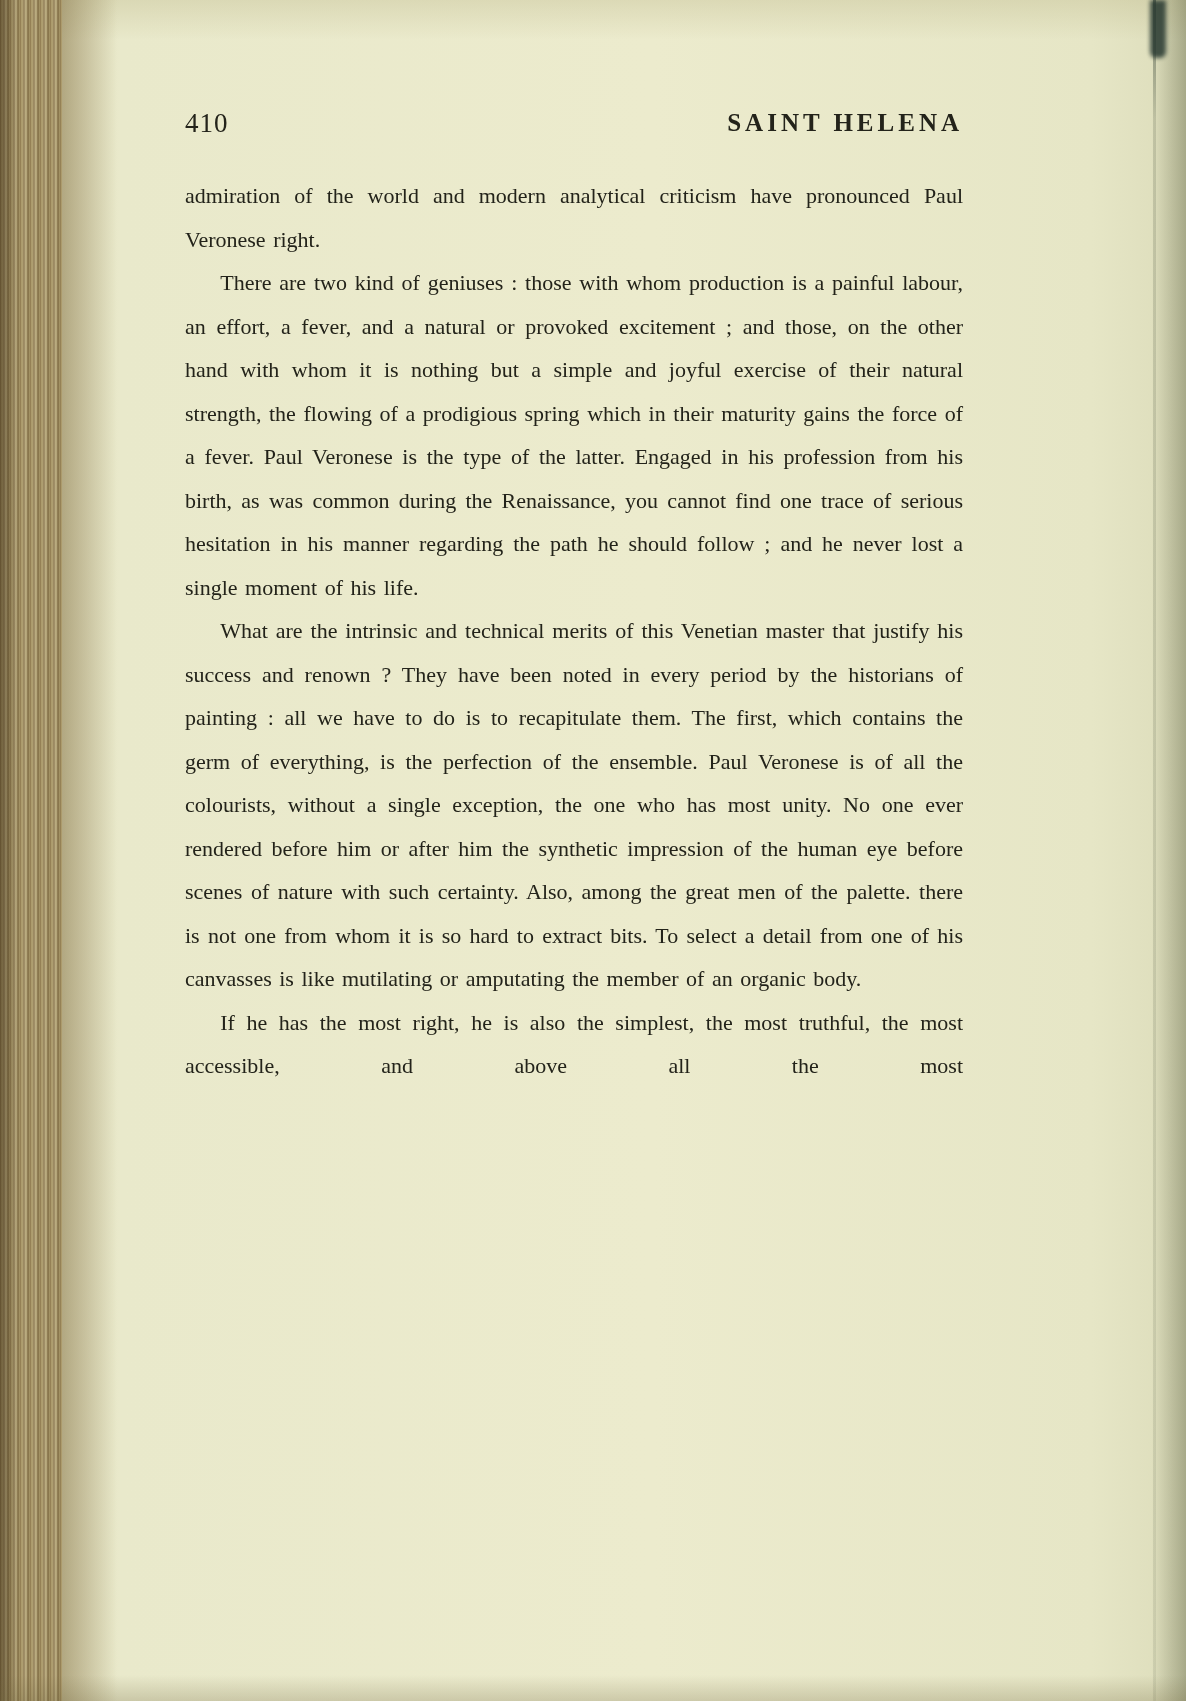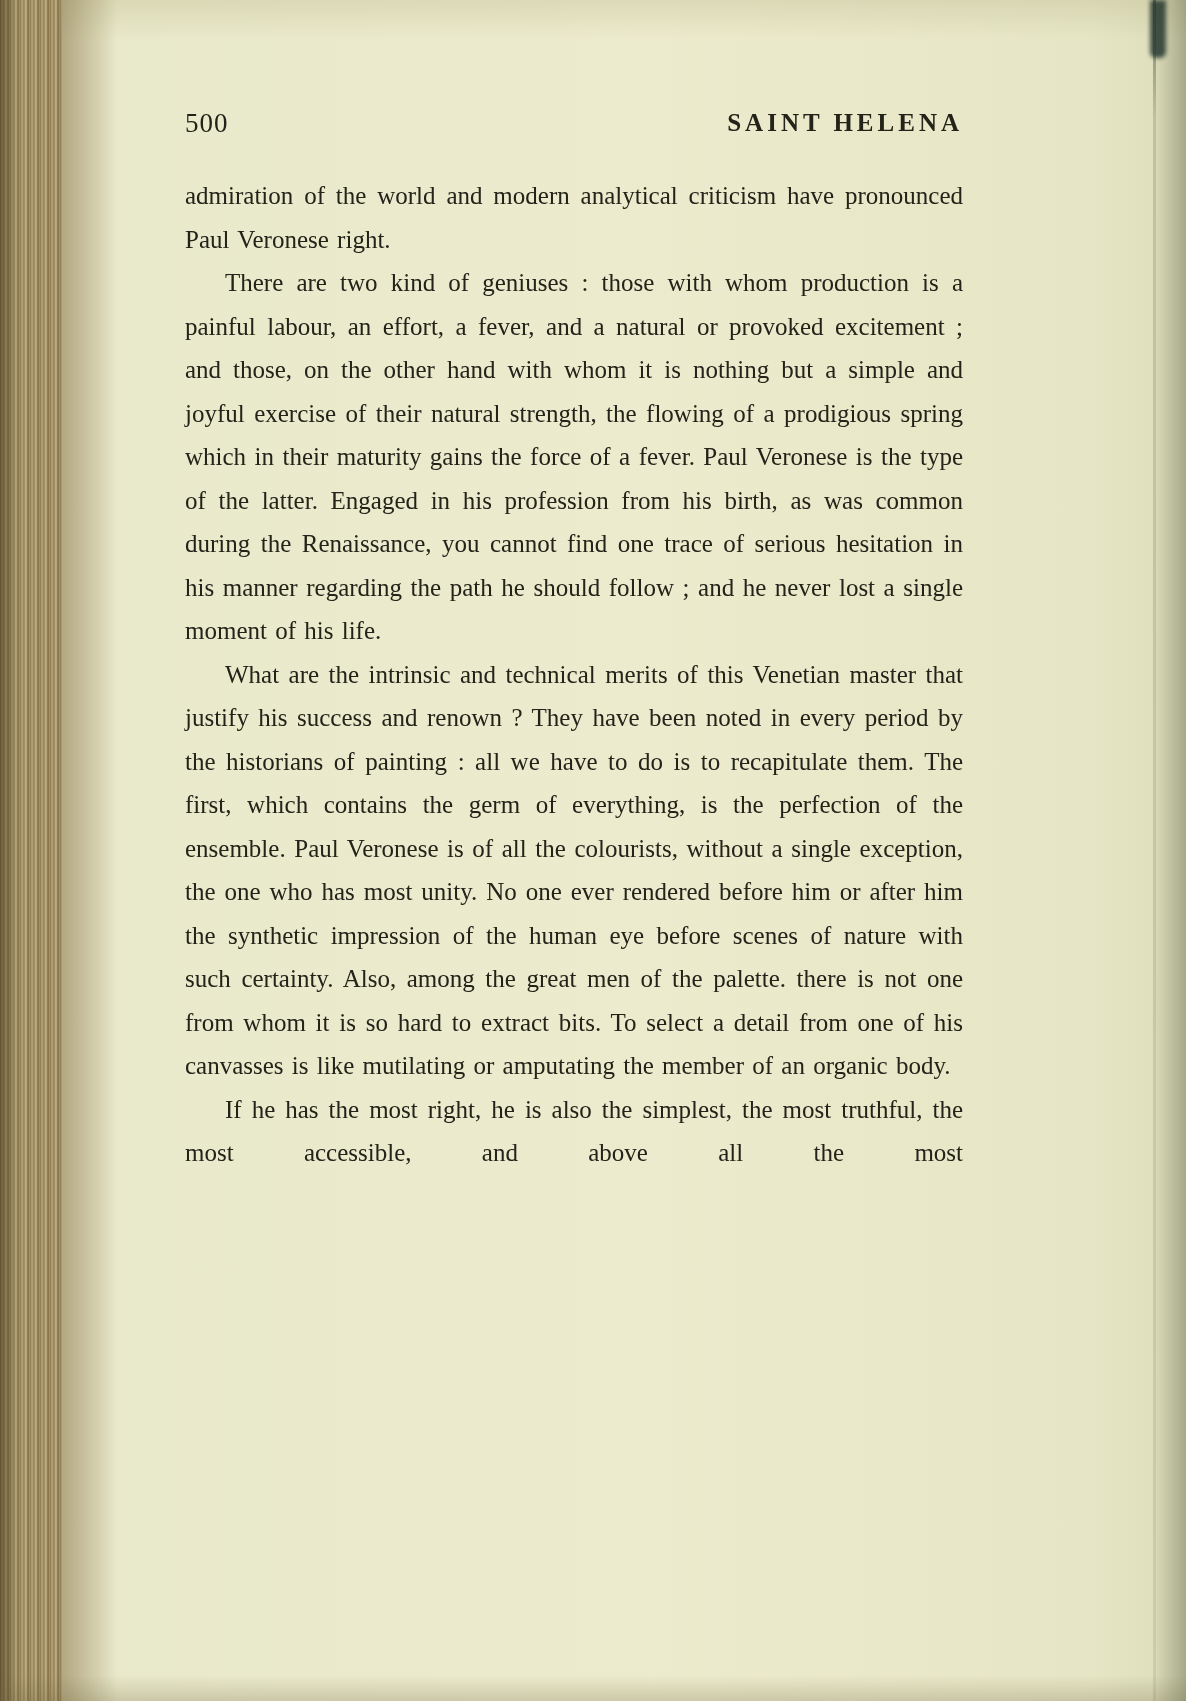--- a/index.html
+++ b/index.html
@@ -90,21 +90,21 @@
     display: block;
     text-align: right;
     font-size: 25px;
     font-weight: 700;
     letter-spacing: 4px;
     padding-top: 1px;
   }
 
   .body-text p {
     margin: 0;
-    font-size: 25px;
+    font-size: 22px;
     line-height: 43.5px;
     text-align: justify;
     text-indent: 1.6em;
     word-spacing: 2px;
   }
   .body-text p.no-indent {
     text-indent: 0;
   }
   .body-text p.justify-last {
     text-align-last: justify;
@@ -116,21 +116,21 @@
 <div class="scan">
   <div class="left-edge"></div>
   <div class="left-edge-fade"></div>
   <div class="right-edge"></div>
   <div class="right-crease"></div>
   <div class="corner-mark"></div>
   <div class="bottom-shade"></div>
 
   <div class="page-content">
     <div class="page-header">
-      <span class="page-number">500</span>
+      <span class="page-number">410</span>
       <span class="running-header">SAINT HELENA</span>
     </div>
 
     <div class="body-text">
       <p class="no-indent">admiration of the world and modern analytical criticism have pronounced Paul Veronese right.</p>
       <p>There are two kind of geniuses : those with whom production is a painful labour, an effort, a fever, and a natural or provoked excitement ;  and those, on the other hand with whom it is nothing but a simple and joyful exercise of their natural strength, the flowing of a prodigious spring which in their maturity gains the force of a fever.  Paul Veronese is the type of the latter.  Engaged in his profession from his birth, as was common during the Renaissance, you cannot find one trace of serious hesitation in his manner regarding the path he should follow ;  and he never lost a single moment of his life.</p>
       <p>What are the intrinsic and technical merits of this Venetian master that justify his success and renown ?  They have been noted in every period by the historians of painting :  all we have to do is to recapitulate them.  The first, which contains the germ of everything, is the perfection of the ensemble.  Paul Veronese is of all the colourists, without a single exception, the one who has most unity.  No one ever rendered before him or after him the synthetic impression of the human eye before scenes of nature with such certainty.  Also, among the great men of the palette. there is not one from whom it is so hard to extract bits. To select a detail from one of his canvasses is like mutilating or amputating the member of an organic body.</p>
       <p class="justify-last">If he has the most right, he is also the simplest, the most truthful, the most accessible, and above all the most</p>
     </div>
   </div>

